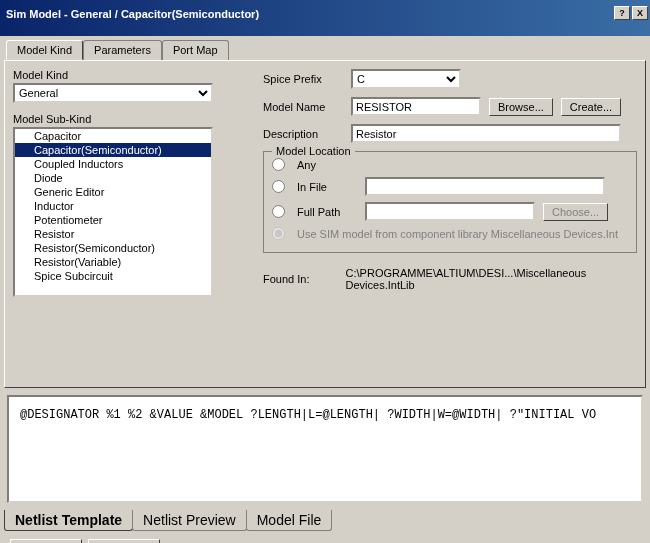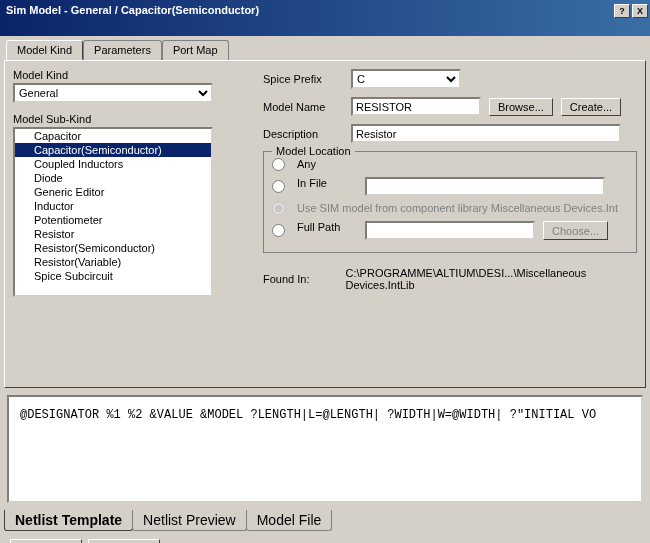--- a/index.html
+++ b/index.html
@@ -1,17 +1,17 @@
 <!DOCTYPE html>
 <html><head>
 <meta charset="utf-8">
 <style>
 *{box-sizing:border-box;margin:0;padding:0;font-family:Tahoma,Arial,sans-serif;font-size:11px}
 body{background:#d4d0c8;width:650px;height:543px;overflow:hidden}
-.titlebar{background:linear-gradient(to right,#0a246a,#3a6ea5);color:#fff;height:36px;display:flex;align-items:flex-start;padding:4px 2px;font-weight:bold}
+.titlebar{background:linear-gradient(to right,#0a246a,#3a6ea5);color:#fff;height:36px;display:flex;align-items:flex-end;padding:16px 2px;font-weight:bold}
 .titlebar-text{flex:1;padding-left:4px}
 .titlebar-btn{width:16px;height:14px;background:#d4d0c8;border:1px solid #fff;border-right-color:#404040;border-bottom-color:#404040;margin-left:2px;display:flex;align-items:center;justify-content:center;font-size:9px;font-weight:bold;color:#000;font-family:Arial}
 .tabs-top{display:flex;margin:4px 4px 0 6px}
 .tab-top{padding:3px 10px;background:#d4d0c8;border:1px solid #808080;border-bottom:none;border-top-left-radius:3px;border-top-right-radius:3px;margin-right:0;position:relative}
 .tab-top.active{border:1px solid #fff;border-right-color:#404040;border-bottom:1px solid #d4d0c8;z-index:2}
 .panel{border:1px solid #fff;border-left-color:#fff;border-top-color:#fff;border-right-color:#404040;border-bottom-color:#404040;margin:0 4px;background:#d4d0c8}
 .main-panel{padding:8px;height:328px}
 .row{display:flex;gap:20px}
 .col-left{width:230px}
 .col-right{flex:1}
@@ -21,21 +21,21 @@
 .listbox-item.selected{background:#0a246a;color:#fff}
 select{width:200px;height:20px;background:#fff;border:2px inset #d4d0c8;font-size:11px}
 select.small{width:110px}
 input[type=text]{height:19px;border:2px inset #d4d0c8;padding:0 3px;font-size:11px}
 .btn{background:#d4d0c8;border:1px solid #fff;border-right-color:#404040;border-bottom-color:#404040;padding:2px 8px;font-size:11px;cursor:default;min-width:60px;text-align:center}
 .btn.disabled{color:#808080}
 .form-row{display:flex;align-items:center;margin-bottom:8px;gap:8px}
 .form-row .flabel{width:80px}
 .groupbox{border:1px solid #808080;border-top-color:#808080;padding:6px 8px 6px;margin-top:4px;position:relative}
 .groupbox-title{position:absolute;top:-7px;left:8px;background:#d4d0c8;padding:0 4px}
-.radio-row{display:flex;margin-bottom:6px;gap:8px}
+.radio-row{display:flex;align-items:center;margin-bottom:6px;gap:8px}
 .radio-row input[type=radio]{margin-right:4px}
 .radio-row .rlabel{width:60px}
 .disabled-text{color:#808080}
 .code-panel{margin:7px;border:2px inset #d4d0c8;background:#fff;height:108px;overflow:auto;font-family:'Courier New',monospace;font-size:12px;padding:11px;white-space:pre}
 .bottom-tabs{display:flex;margin:0 4px}
 .btab{padding:2px 10px;background:#d4d0c8;border:1px solid #808080;border-top:none;border-bottom-left-radius:3px;border-bottom-right-radius:3px;font-size:14px;margin-right:-1px}
 .btab.active{background:#d4d0c8;font-weight:bold;border:1px solid #404040;border-top:none}
 .dialog-buttons{display:flex;justify-content:flex-start;gap:6px;padding:8px 10px}
 .dialog-buttons .btn{min-width:72px;padding:3px 8px}
 </style>
@@ -93,29 +93,29 @@
         <span class="groupbox-title">Model Location</span>
         <div class="radio-row">
           <input type="radio" name="loc" style="">
           <span class="rlabel">Any</span>
         </div>
         <div class="radio-row">
           <input type="radio" name="loc" style="">
           <span class="rlabel">In File</span>
           <input type="text" style="width: 240px;">
         </div>
-        <div class="radio-row disabled-text">
-          <input type="radio" name="loc" disabled="" checked="" style="">
-          <span>Use SIM model from component library Miscellaneous Devices.Int</span>
-        </div>
         <div class="radio-row">
           <input type="radio" name="loc" style="">
           <span class="rlabel">Full Path</span>
           <input type="text" style="width: 170px;">
           <button class="btn disabled">Choose...</button>
+        </div>
+        <div class="radio-row disabled-text">
+          <input type="radio" name="loc" disabled="" checked="" style="">
+          <span>Use SIM model from component library Miscellaneous Devices.Int</span>
         </div>
       </div>
       <div class="form-row" style="margin-top:14px">
         <span class="flabel">Found In:</span>
         <span>C:\PROGRAMME\ALTIUM\DESI...\Miscellaneous Devices.IntLib</span>
       </div>
     </div>
   </div>
 </div>
 

